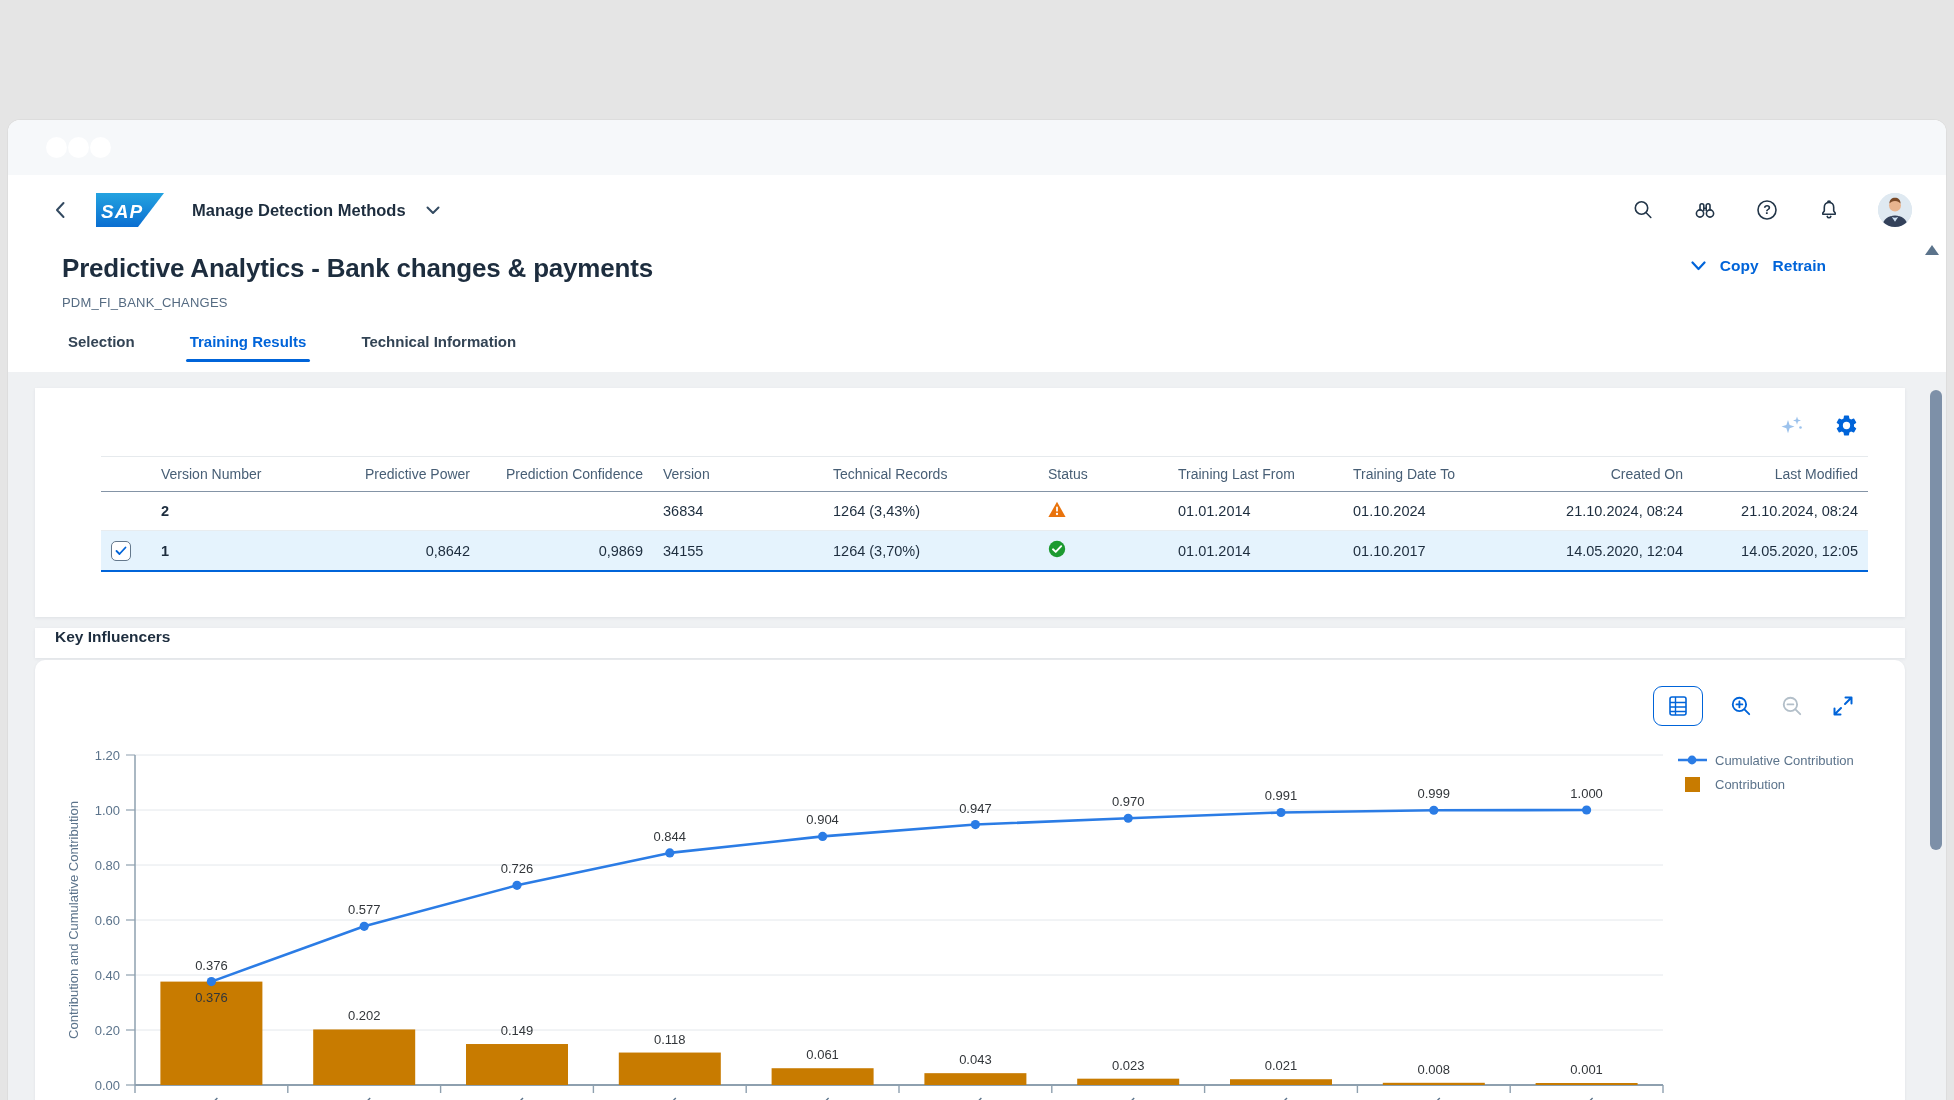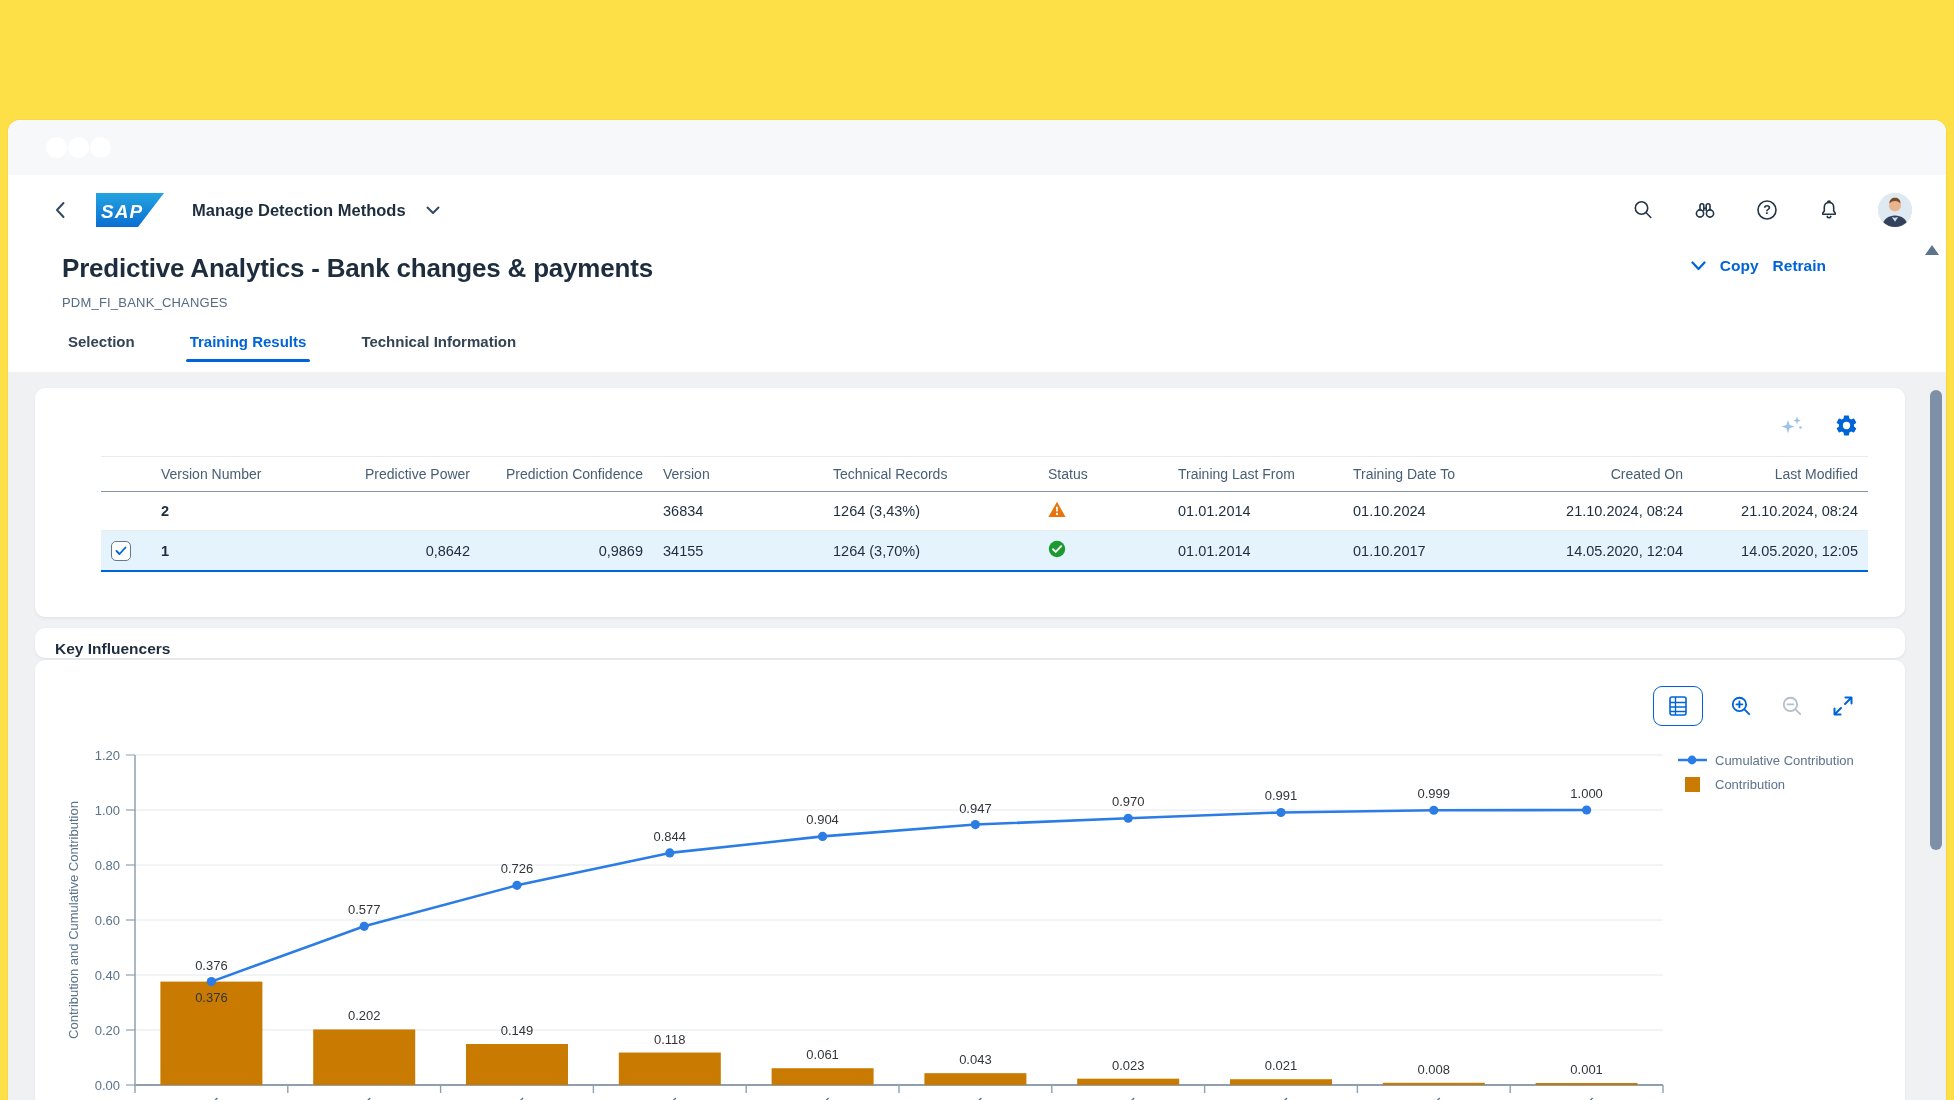--- a/index.html
+++ b/index.html
@@ -1,18 +1,18 @@
 <!DOCTYPE html>
 <html style="--accent: #0064d9; --ink: #1d2d3e; --text-secondary: #556b82; --line-blue: #2b7ce5; --bar-orange: #c87b00; --warning: #e9730c; --success: #1c9a30; --selected-row-bg: #e5f3fd;"><head>
 <meta charset="utf-8">
 <style>
   * { margin:0; padding:0; box-sizing:border-box; }
   html,body { background:#ffffff; }
   body { font-family:"Liberation Sans", sans-serif; color:var(--ink,#1d2d3e); }
-  .stage { position:relative; width:1954px; height:1100px; overflow:hidden; background:#fde047; }
+  .stage { position:relative; width:1954px; height:1100px; overflow:hidden; background:#e5e5e5; }
 
   
   .window { position:absolute; left:8px; top:120px; width:1938px; height:980px;
             border-radius:12px 12px 0 0; background:#fff; overflow:hidden;
             box-shadow:0 0 0 1px rgba(0,0,0,0.03); }
   .titlebar { position:absolute; left:0; top:0; width:100%; height:55px; background:#f6f8fa; }
   .tl-dot { position:absolute; top:17px; width:21px; height:21px; border-radius:50%; background:#ffffff; opacity:.92; }
 
   
   .shell { position:absolute; left:0; top:55px; width:100%; height:70px; background:#fff;
@@ -35,24 +35,24 @@
 
   
   .tabs { position:absolute; left:60px; top:88px; display:flex; gap:55px; }
   .tab { font-size:15px; font-weight:700; color:#334455; padding-bottom:12px; position:relative; cursor:pointer; }
   .tab.active { color:var(--accent); }
   .tab.active::after { content:""; position:absolute; left:-4px; right:-4px; bottom:0; height:3px; border-radius:2px; background:var(--accent); }
   .tabs-divider { position:absolute; left:0; top:132px; width:100%; height:1px; background:#e2e6ea; }
 
   
   .content { position:absolute; left:0; top:252px; width:100%; height:728px; background:#eff1f3; }
-  .card { position:absolute; left:27px; width:1870px; background:#fff; border-radius:10px;
+  .card { position:absolute; left:27px; width:1870px; background:#fff; border-radius:0;
           box-shadow:0 1px 3px rgba(34,54,73,0.08); }
   .table-card { top:16px; height:229px; }
-  .kpi-band { top:256px; height:30px; display:flex; align-items:flex-end; padding-left:20px; }
+  .kpi-band { top:256px; height:30px; display:flex; align-items:flex-start; padding-left:20px; }
   .kpi-title { font-size:15.5px; font-weight:700; color:var(--ink); }
   .chart-card { top:288px; height:440px; border-radius:10px 10px 0 0; overflow:hidden; }
 
   
   .table-toolbar { position:absolute; right:46px; top:24px; display:flex; gap:28px; align-items:center; }
   .tbl-icon { width:26px; height:26px; cursor:pointer; display:flex; align-items:center; justify-content:center; }
   table.versions { position:absolute; left:66px; top:68px; border-collapse:collapse; table-layout:fixed; }
   table.versions th { font-size:14px; font-weight:400; color:#475e75; padding:9px 10px; white-space:nowrap; border-top:1px solid #e6eaed; border-bottom:1px solid #8494a6; }
   table.versions td { font-size:14.5px; color:var(--ink); padding:9px 10px; white-space:nowrap; border-bottom:1px solid #e8ecef; height:38px; }
   tr.selected td { background:var(--selected-row-bg); border-bottom:2px solid var(--accent); }

